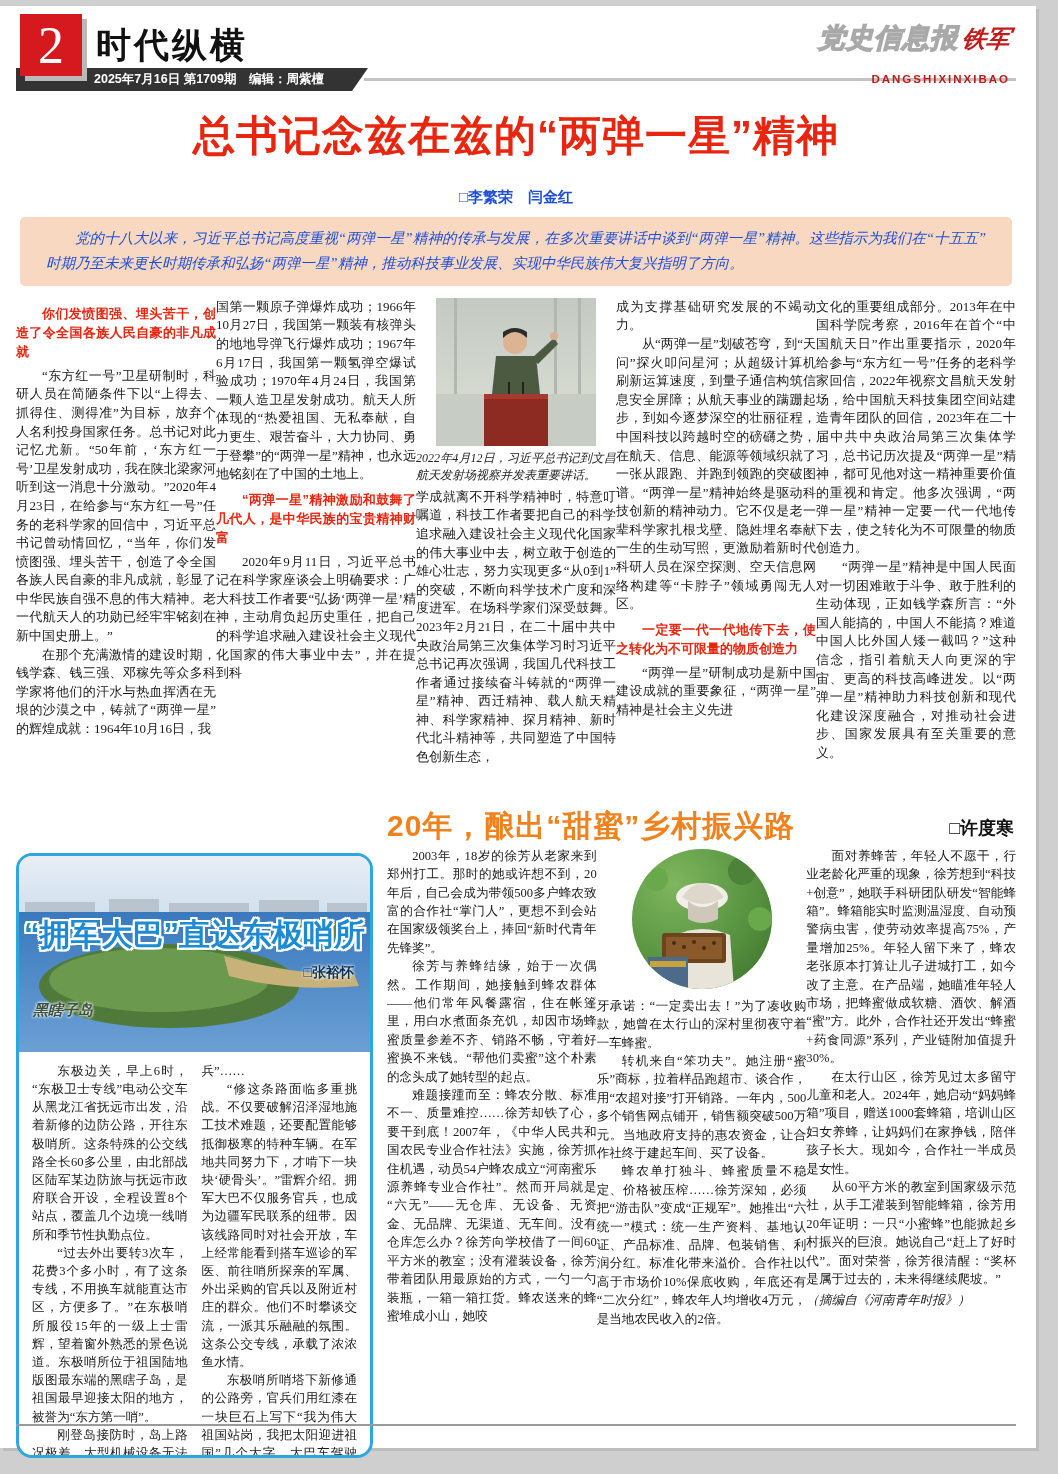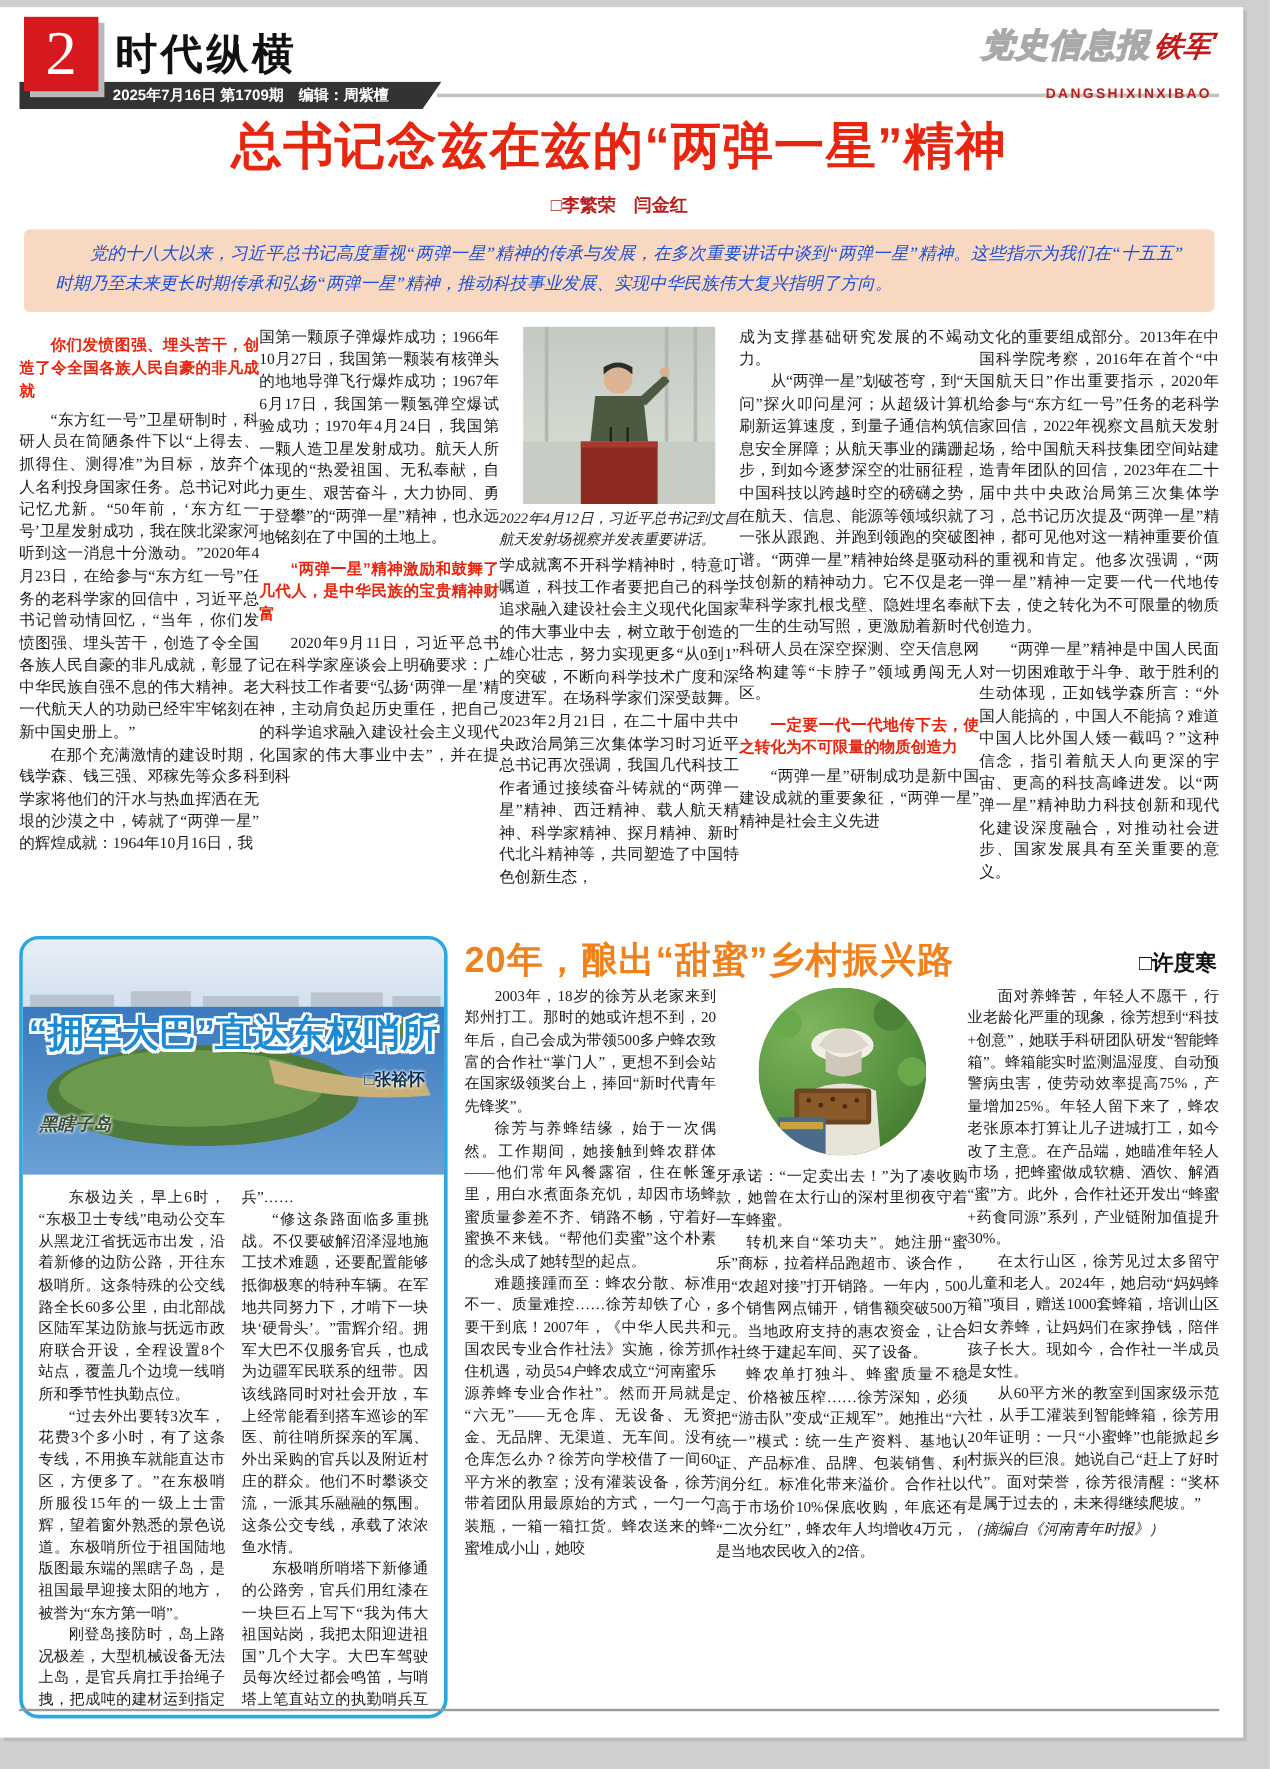--- a/index.html
+++ b/index.html
@@ -27,23 +27,23 @@
   .mast-cn { font-family:"Liberation Sans",sans-serif; font-weight:900; font-style:italic;
              font-size:27px; letter-spacing:1px; color:#f2f2f2;
              -webkit-text-stroke:1.3px #a9a9a9; display:inline-block; }
   .mast-logo { display:inline-block; font-family:"Liberation Sans",sans-serif;
                font-weight:900; font-style:italic; font-size:24px; color:#c21a18;
                margin-left:4px; transform:skewX(-8deg); }
   .mast-en { font-family:"Liberation Sans",sans-serif; font-weight:bold; font-size:11.5px;
              letter-spacing:2px; color:#c21a18; margin-top:17px; }
 
   
-  .headline { margin-top:0; text-align:center; font-family:"Liberation Sans",sans-serif;
+  .headline { margin-top:14px; text-align:center; font-family:"Liberation Sans",sans-serif;
               font-weight:900; font-size:42px; color:#e8250f; letter-spacing:1px; }
-  .byline { text-align:center; font-size:15px; color:#b91c1c; margin-top:12px; font-weight:bold; }
+  .byline { text-align:center; font-size:15px; color:#1d4ed8; margin-top:24px; font-weight:bold; }
   .intro { margin:10px 4px 12px 4px; background:#f9d8c2; border-radius:5px;
            color:#1d4ed8; font-size:14.5px; line-height:1.75; font-style:italic;
            padding:9px 26px; text-indent:2em; text-align:justify; }
   .main-cols { display:flex; gap:0; height:498px; overflow:hidden; }
   .mcol { flex:1 1 0; min-width:0; }
   .mcol p, .army-cols p, .honey-cols p {
     font-size:13px; line-height:18.6px; color:#1a1a1a; text-align:justify; }
   p.ind { text-indent:2em; }
   .subhead { font-family:"Liberation Sans",sans-serif; font-weight:bold; color:#e8250f;
              font-size:13px; line-height:19px; text-indent:2em; text-align:justify;
@@ -51,21 +51,21 @@
   figure.xi { width:100%; margin-bottom:4px; }
   .xi-img { width:100%; height:148px; display:block; }
   figcaption { font-size:12px; line-height:17px; color:#222; font-style:italic;
                text-align:justify; margin-top:4px; }
 
   
   .bottom { display:flex; gap:14px; margin-top:10px; height:652px; }
 
   
   .army-box { width:357px; border:3px solid #2ea7e0; border-radius:16px;
-              overflow:hidden; background:#fff; flex:none; }
+              overflow:hidden; background:#fff; flex:none;margin-top:47px; }
   .army-photo { position:relative; height:196px; }
   .army-photo svg { width:100%; height:100%; display:block; }
   .army-title { position:absolute; left:0; right:0; top:58px; text-align:center;
                 font-family:"Liberation Sans",sans-serif; font-weight:900; font-size:31px;
                 color:#1d8ad2; letter-spacing:0px; white-space:nowrap;
                 text-shadow:-2px 0 #fff,2px 0 #fff,0 -2px #fff,0 2px #fff,
                             -2px -2px #fff,2px 2px #fff,-2px 2px #fff,2px -2px #fff; }
   .army-byline { position:absolute; right:16px; top:108px; font-size:14px; font-weight:bold;
                  color:#10304f; text-shadow:0 0 3px #fff,0 0 3px #fff; }
   .army-label { position:absolute; left:14px; bottom:32px; font-style:italic; font-weight:bold;

